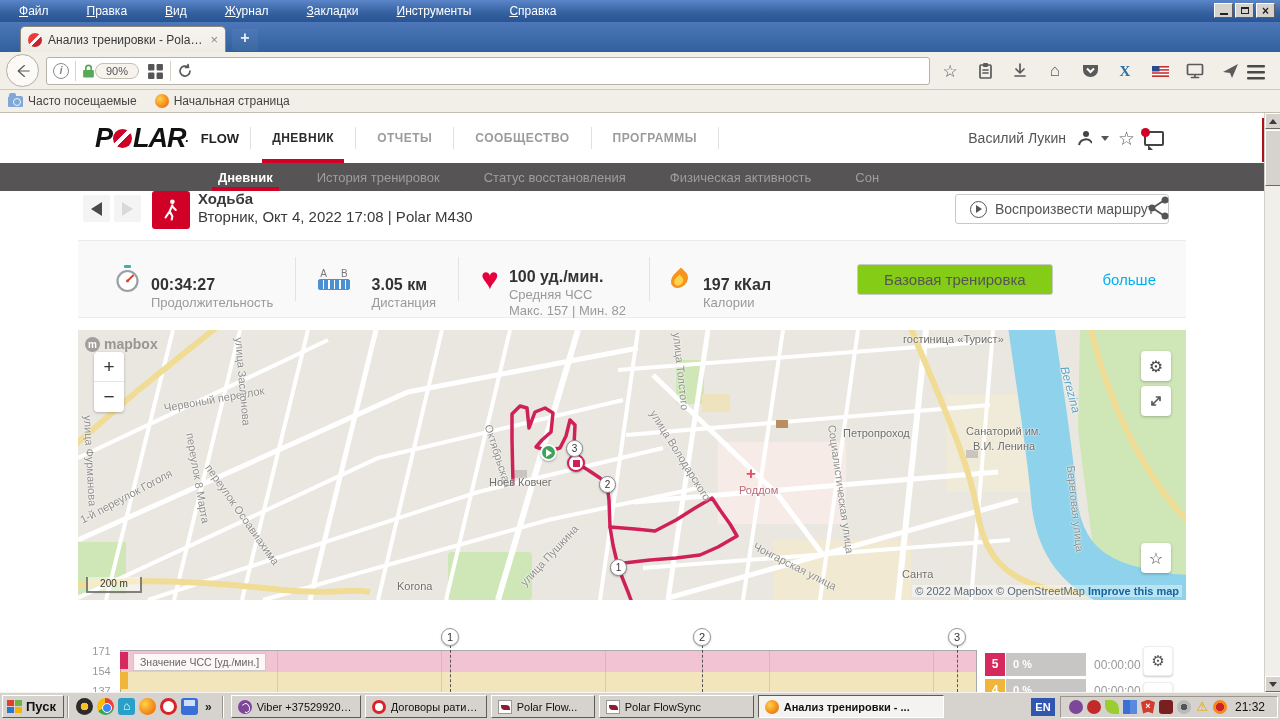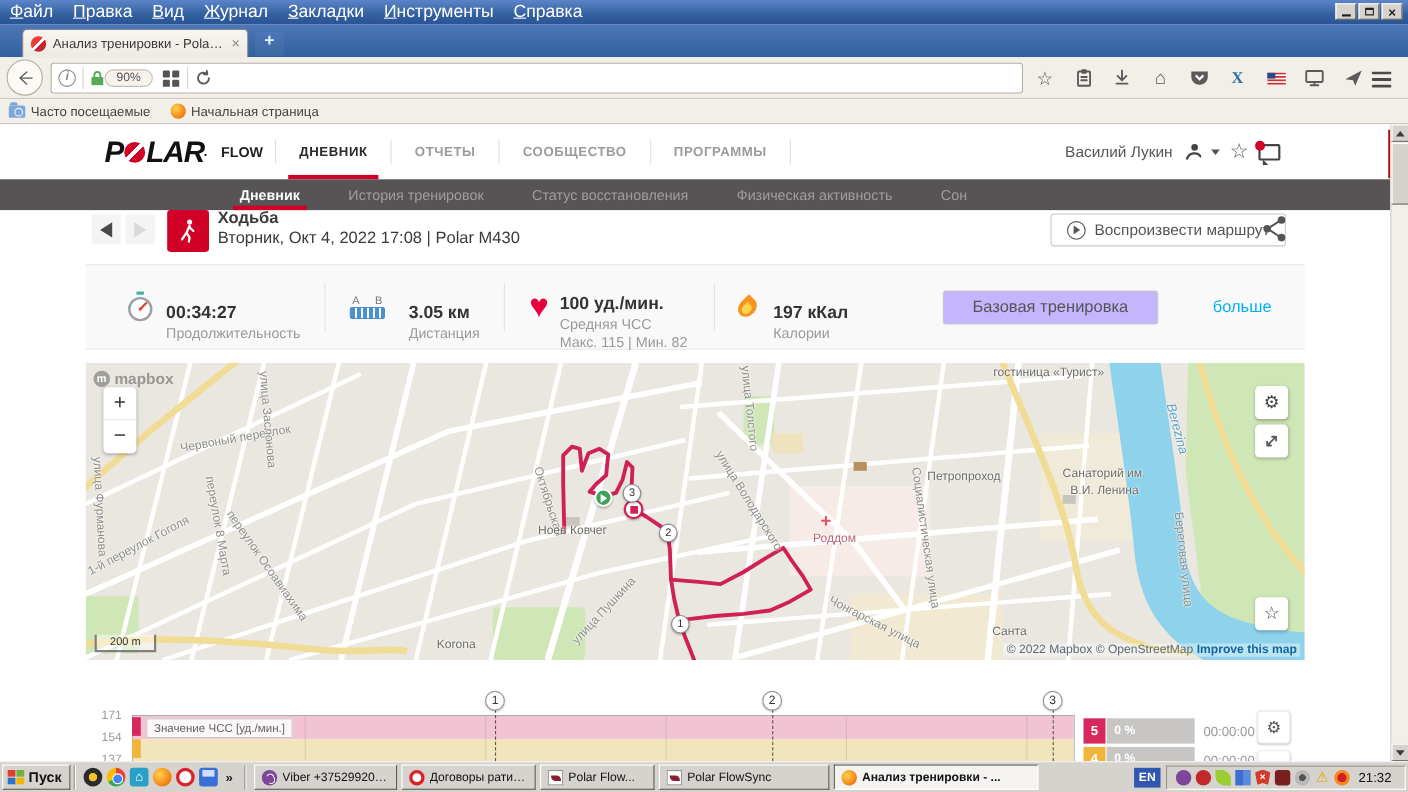--- a/index.html
+++ b/index.html
@@ -3,21 +3,21 @@
 <meta charset="utf-8">
 <style>
   * { margin:0; padding:0; box-sizing:border-box; }
   html,body { width:1280px; height:720px; overflow:hidden;
     font-family:"Liberation Sans", sans-serif; background:#fff; }
   #screen { position:relative; width:1280px; height:720px; }
 
   
   #titlebar { position:absolute; left:0; top:0; width:1280px; height:22px;
     background:linear-gradient(#5b85c8,#33609f 60%,#2a5494); display:flex; align-items:center; }
-  .menu-item { color:#fff; font-size:16px; padding:0 9px; cursor:default;text-align:right; }
+  .menu-item { color:#fff; font-size:12px; padding:0 19px; cursor:default;text-align:right; }
   .menu-item::first-letter { text-decoration:underline; }
   #win-controls { position:absolute; right:5px; top:3px; display:flex; gap:2px; }
   .win-btn { width:19px; height:15px; background:#d6d3ce; border:1px solid;
     border-color:#fff #5f5c57 #5f5c57 #fff; display:flex; align-items:center; justify-content:center; }
   .glyph-min { width:8px; height:2px; background:#222; margin-top:7px; }
   .glyph-restore { width:8px; height:7px; border:1px solid #222; border-top-width:2px; }
   .glyph-close { color:#222; font-size:12px; font-weight:bold; line-height:1; }
 
   
   #tabstrip { position:absolute; left:0; top:22px; width:1280px; height:30px;
@@ -135,21 +135,21 @@
   .stat-div { width:1px; height:44px; background:#e3e3e3; margin:0 22px; }
   .heart { color:#e6003c; font-size:30px; line-height:1; }
   .flame { position:relative; width:15px; height:19px; background:#f7941d;
     border-radius:0 50% 50% 50%; transform:rotate(45deg); }
   .flame::after { content:""; position:absolute; left:4px; top:6px; width:8px; height:10px;
     background:#ffd34d; border-radius:0 50% 50% 50%; }
   .ab-row { font-size:10px; color:#777; letter-spacing:14px; margin-left:2px; }
   .ruler { width:32px; height:11px; background:#4a90d2; border-radius:2px;
     background-image:repeating-linear-gradient(90deg, transparent 0 4px, #fff 4px 5.5px);
     border:1px solid #4a90d2; }
-  #benefit-btn { background:#c4b5fd; border:1px solid #c9c9c9; border-radius:3px; padding:6px 26px;
+  #benefit-btn { background:#84cc16; border:1px solid #c9c9c9; border-radius:3px; padding:6px 26px;
     font-size:15px; color:#555; margin-left:86px; }
   #more-link { margin-left:auto; margin-right:30px; font-size:15px; color:#00b0f1; }
 
   
   #map { position:absolute; left:78px; top:217px; width:1108px; height:270px; background:#eae7e1;
     overflow:hidden; }
   #map svg.base { position:absolute; left:0; top:0; }
   .map-label { position:absolute; font-size:11px; color:#8d8d8a; white-space:nowrap;
     transform-origin:left top; text-shadow:0 0 2px #fff,0 0 2px #fff; }
   .map-poi { color:#6e6e68; }
@@ -513,21 +513,21 @@
           <div class="v">3.05 км</div>
           <div class="l">Дистанция</div>
         </div>
       </div>
       <div class="stat-div"></div>
       <div class="stat">
         <span class="heart">♥</span>
         <div class="stat-col" style="width:118px">
           <div class="v">100 уд./мин.</div>
           <div class="l">Средняя ЧСС</div>
-          <div class="l">Макс. 115 | Мин. 82</div>
+          <div class="l">Макс. 157 | Мин. 82</div>
         </div>
       </div>
       <div class="stat-div"></div>
       <div class="stat">
         <span class="flame"></span>
         <div class="stat-col" style="margin-left:6px">
           <div class="v">197 кКал</div>
           <div class="l">Калории</div>
         </div>
       </div>

